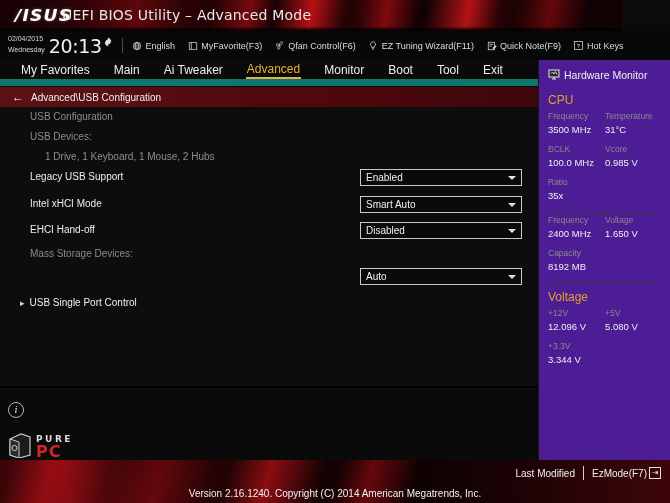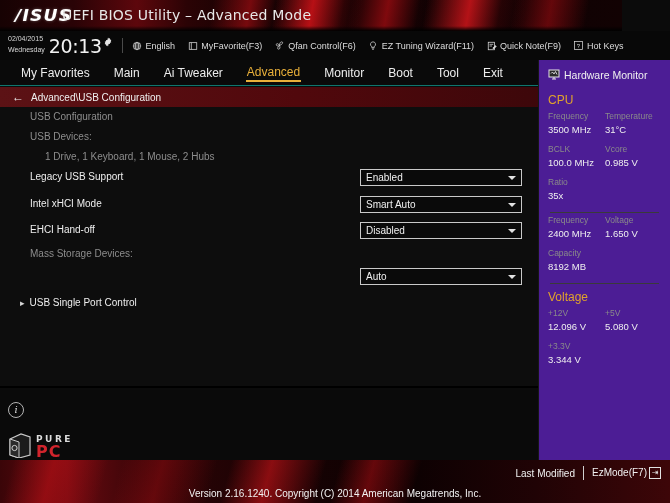--- a/index.html
+++ b/index.html
@@ -87,21 +87,21 @@
   }
   .tb-item .ic { display: inline-flex; width: 11px; height: 11px; align-items: center; justify-content: center; }
   .tb-item .ic svg { display: block; }
 
   
   .menu {
     position: absolute; left: 0; top: 60px;
     width: 670px; height: 26px;
     background: #0a0a0a;
     display: flex; align-items: center;
-    border-bottom: 1px solid #0f766e;
+    border-bottom: 7px solid #0f766e;
   }
   .menu-item {
     font-size: 12px; color: #ededed;
     margin: 0 11px; padding: 2px 1px;
     white-space: nowrap;
   }
   .menu-item:first-child { margin-left: 20px; }
   .menu-item.active {
     color: #e9b03a;
     border-bottom: 2px solid #e9b03a;
@@ -230,21 +230,21 @@
       linear-gradient(285deg, rgba(0,0,0,0) 68%, rgba(180,14,20,0.4) 76%, rgba(0,0,0,0) 82%),
       linear-gradient(285deg, rgba(0,0,0,0) 84%, rgba(215,18,24,0.45) 92%, rgba(0,0,0,0) 98%),
       linear-gradient(90deg, #3a0508 0%, #6b0a10 10%, #2c0406 24%, #160203 45%, #0d0102 62%, #200305 80%, #3d0608 100%);
   }
   .foot-right {
     position: absolute; right: 9px; top: 6px;
     display: flex; align-items: center; gap: 8px;
   }
   .foot-btn { color: #f0f0f0; font-size: 10px; }
   .foot-vsep { width: 1px; height: 14px; background: #cfcfcf; }
-  .ezmode-wrap { display: flex; align-items: flex-start; gap: 2px; }
+  .ezmode-wrap { display: flex; align-items: center; gap: 2px; }
   .ezmode-box {
     width: 12px; height: 12px; border: 1px solid #e2e2e2;
     display: flex; align-items: center; justify-content: center;
     color: #e2e2e2; font-size: 8px; line-height: 1;
   }
   .foot-version {
     position: absolute; left: 0; right: 0; bottom: 4px;
     text-align: center; color: #f2f2f2; font-size: 10px;
   }
 

